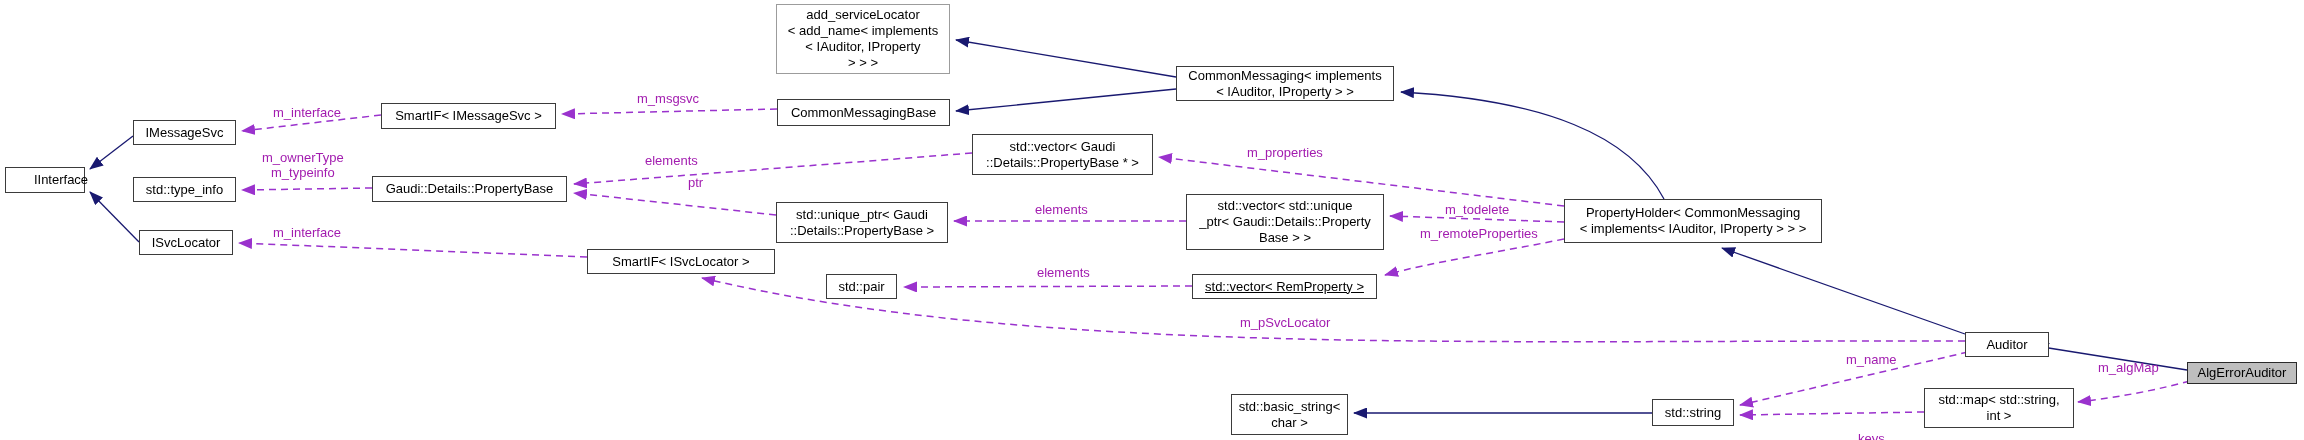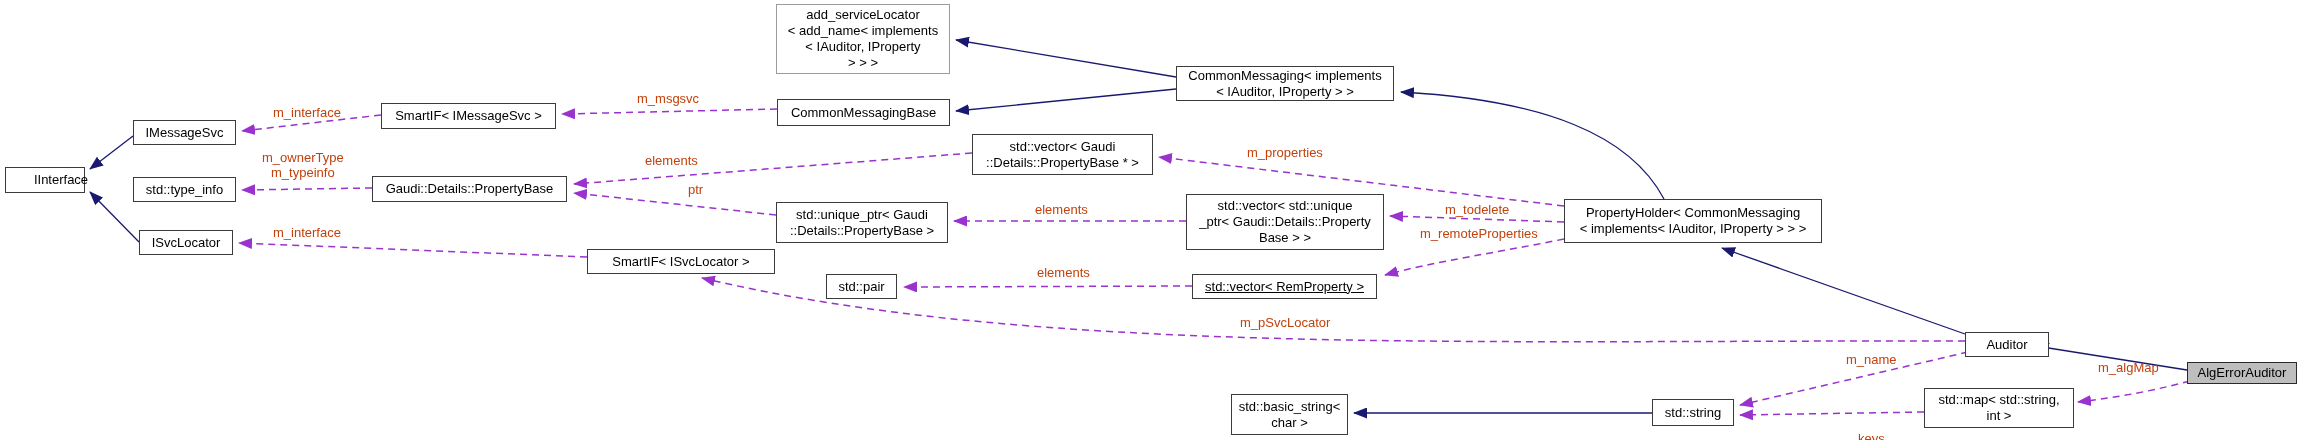--- a/index.html
+++ b/index.html
@@ -4,21 +4,21 @@
 <style>
   html,body{margin:0;padding:0;background:#fff;}
   #diagram{position:relative;width:2304px;height:440px;background:#ffffff;overflow:hidden;
            font-family:"Liberation Sans","DejaVu Sans",sans-serif;}
   #edges{position:absolute;left:0;top:0;width:2304px;height:440px;}
   .node{position:absolute;box-sizing:border-box;background:#ffffff;border:1px solid #3b3b3b;
         display:flex;align-items:center;justify-content:center;text-align:center;
         white-space:pre-line;font-size:13px;line-height:16px;color:#000;padding:1px 4px;cursor:pointer;}
   .node.gray-border{border-color:#9c9c9c;}
   .node.highlight{background:#bebebe;border-color:#2a2a2a;}
-  .edge-label{position:absolute;font-size:13px;line-height:14.5px;color:#c2410c;
+  .edge-label{position:absolute;font-size:13px;line-height:14.5px;color:#a21caf;
               white-space:pre-line;text-align:center;}
 </style>
 </head>
 <body>
 
 <div id="diagram">
 
   <svg id="edges" viewBox="0 0 2304 440">
     <defs>
       <marker id="arN" markerWidth="15" markerHeight="11" refX="13" refY="5.5" orient="auto" markerUnits="userSpaceOnUse">
@@ -91,21 +91,21 @@
   <div class="node" style="left:1652px;top:399px;width:82px;height:27px;">std::string</div>
   <div class="node" style="left:1231px;top:394px;width:117px;height:41px;">std::basic_string&lt;
 char &gt;</div>
 
   <span class="edge-label" style="left:273px;top:106px;">m_interface</span>
   <span class="edge-label" style="left:637px;top:92px;">m_msgsvc</span>
   <span class="edge-label" style="left:262px;top:151px;">m_ownerType
 m_typeinfo</span>
   <span class="edge-label" style="left:273px;top:226px;">m_interface</span>
   <span class="edge-label" style="left:645px;top:154px;">elements</span>
-  <span class="edge-label" style="left:665px;top:183px;padding-left:23px;">ptr</span>
+  <span class="edge-label" style="left:665px;top:176px;padding-left:23px;">ptr</span>
   <span class="edge-label" style="left:1247px;top:146px;">m_properties</span>
   <span class="edge-label" style="left:1035px;top:203px;">elements</span>
   <span class="edge-label" style="left:1445px;top:203px;">m_todelete</span>
   <span class="edge-label" style="left:1420px;top:227px;">m_remoteProperties</span>
   <span class="edge-label" style="left:1037px;top:266px;">elements</span>
   <span class="edge-label" style="left:1240px;top:316px;">m_pSvcLocator</span>
   <span class="edge-label" style="left:1846px;top:353px;">m_name</span>
   <span class="edge-label" style="left:1858px;top:392px;margin-top:40px;">keys</span>
   <span class="edge-label" style="left:2098px;top:361px;">m_algMap</span>
 

